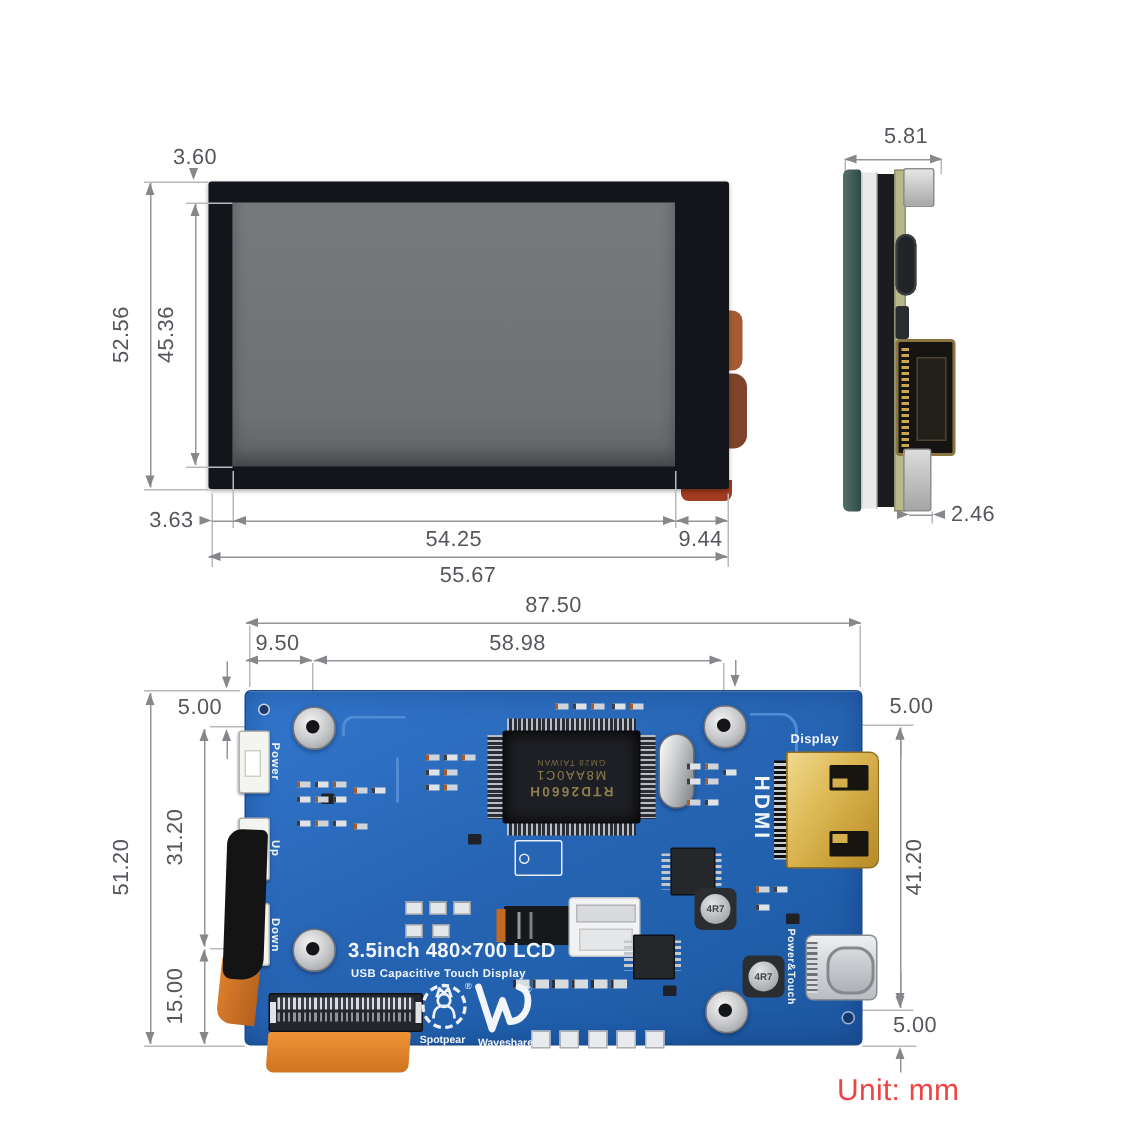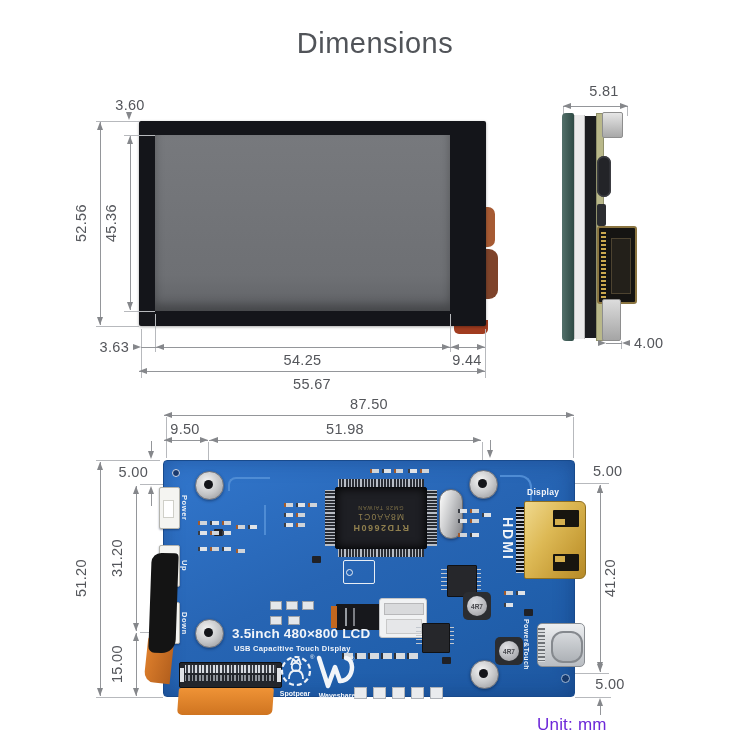--- a/index.html
+++ b/index.html
@@ -34,21 +34,20 @@
   .pins-v{position:absolute;background:repeating-linear-gradient(180deg,#c3c8cf 0 1.5px,rgba(0,0,0,0) 1.5px 4px)}
   .ind{position:absolute;width:28px;height:28px;background:#2b2d31;border-radius:5px}
   .ind i{position:absolute;left:4px;top:4px;width:20px;height:20px;border-radius:50%;background:radial-gradient(circle at 38% 32%,#e3e4e7,#94959a);font-style:normal;font-size:6.5px;font-weight:bold;color:#45464b;display:flex;align-items:center;justify-content:center}
   .vslk{position:absolute;writing-mode:vertical-rl;color:#f2f5f9;font-weight:bold;text-align:center;line-height:1}
 </style>
 </head>
 <body>
 
 <div id="stage">
 
-  <div class="dt c" style="left:0;top:28px;width:750px;font-size:29px;color:#515459;letter-spacing:.5px">Dimensions</div>
 
   <div>
 
     <div class="a" style="left:484px;top:207px;width:11px;height:40px;background:#a65a33;border-radius:0 7px 7px 0"></div>
     <div class="a" style="left:485px;top:249px;width:13px;height:50px;background:#7e432a;border-radius:0 9px 9px 0"></div>
     <div class="a" style="left:454px;top:320px;width:34px;height:14px;background:#a13c20;border-radius:0 0 5px 5px"></div>
 
     <div class="a" style="left:139px;top:121px;width:347px;height:205px;background:#14151a;border-radius:2px;box-shadow:0 1px 3px rgba(0,0,0,.35)"></div>
 
     <div class="a" style="left:155px;top:135px;width:295px;height:176px;background:linear-gradient(180deg,#77797d 0%,#6e7074 80%,#606266 100%);box-shadow:inset 0 -7px 10px rgba(0,0,0,.28)"></div>
@@ -107,34 +106,34 @@
     <div class="a" style="left:597px;top:226px;width:40px;height:78px;background:#151412;border:2px solid #8a7440;border-radius:3px;box-sizing:border-box">
       <div class="a" style="left:2px;top:4px;width:5px;height:66px;background:repeating-linear-gradient(180deg,#c9a84e 0 2px,#151412 2px 4px)"></div>
       <div class="a" style="left:12px;top:10px;width:18px;height:54px;background:#23201a;border:1px solid #4d4330"></div>
     </div>
     <div class="a" style="left:602px;top:299px;width:19px;height:42px;background:linear-gradient(180deg,#dcdcdc,#a5a5a5);border:1px solid #8e8e8e;border-radius:2px;box-sizing:border-box"></div>
 
     <div class="xl" style="left:621px;top:341px;width:1px;height:8px"></div>
     <div class="dl" style="left:606px;top:343px;width:16px;height:1px"></div>
     <div class="ar r" style="left:598px;top:340px"></div>
     <div class="ar l" style="left:622px;top:340px"></div>
-    <div class="dt" style="left:634px;top:336px">4.00</div>
+    <div class="dt" style="left:634px;top:336px">2.46</div>
   </div>
 
   <div>
 
     <div class="dt c" style="left:163px;top:397px;width:412px">87.50</div>
     <div class="dl" style="left:164px;top:415px;width:410px;height:1px"></div>
     <div class="ar l" style="left:164px;top:412px"></div>
     <div class="ar r" style="left:566px;top:412px"></div>
     <div class="xl" style="left:166px;top:417px;width:1px;height:41px"></div>
     <div class="xl" style="left:573px;top:417px;width:1px;height:41px"></div>
 
     <div class="dt c" style="left:162px;top:422px;width:46px">9.50</div>
-    <div class="dt c" style="left:208px;top:422px;width:274px">51.98</div>
+    <div class="dt c" style="left:208px;top:422px;width:274px">58.98</div>
     <div class="dl" style="left:164px;top:440px;width:44px;height:1px"></div>
     <div class="ar l" style="left:164px;top:437px"></div>
     <div class="ar r" style="left:200px;top:437px"></div>
     <div class="dl" style="left:209px;top:440px;width:272px;height:1px"></div>
     <div class="ar l" style="left:210px;top:437px"></div>
     <div class="ar r" style="left:473px;top:437px"></div>
     <div class="xl" style="left:208px;top:442px;width:1px;height:26px"></div>
     <div class="xl" style="left:482px;top:442px;width:1px;height:26px"></div>
 
     <div class="dt rt" style="left:104px;top:465px;width:44px">5.00</div>
@@ -325,21 +324,21 @@
     <div class="pad" style="left:266px;top:226px"></div>
 
     <div class="a" style="left:15px;top:201px;width:103px;height:26px;background:#23262c;border:1px solid #0e1013;border-radius:2px;box-sizing:border-box">
       <div class="a" style="left:5px;top:2px;width:91px;height:8px;background:repeating-linear-gradient(90deg,#d8dce2 0 1.5px,#3a3e46 1.5px 3.5px)"></div>
       <div class="a" style="left:5px;top:12px;width:91px;height:6px;background:repeating-linear-gradient(90deg,#aab0b8 0 1.5px,#23262c 1.5px 3.5px);opacity:.8"></div>
       <div class="a" style="left:0;top:5px;width:4px;height:14px;background:#dfe2e6"></div>
       <div class="a" style="right:0;top:5px;width:4px;height:14px;background:#dfe2e6"></div>
     </div>
     <div class="a" style="left:14px;top:227px;width:95px;height:27px;background:linear-gradient(180deg,#ef9336,#cf7420);transform:skewX(-4deg);border-radius:2px 2px 5px 5px"></div>
 
-    <div class="slk" style="left:68px;top:166px;font-size:13.5px;letter-spacing:.2px">3.5inch 480×800 LCD</div>
+    <div class="slk" style="left:68px;top:166px;font-size:13.5px;letter-spacing:.2px">3.5inch 480×700 LCD</div>
     <div class="slk" style="left:70px;top:184px;font-size:7.5px;letter-spacing:.3px">USB Capacitive Touch Display</div>
 
     <svg class="a" style="left:112px;top:190px" width="40" height="38" viewBox="0 0 40 38">
       <circle cx="20" cy="20" r="14" fill="none" stroke="#eef2f7" stroke-width="2.2" stroke-dasharray="5 3"></circle>
       <path d="M15 14 L17 8 L20 11 L23 8 L25 14" fill="none" stroke="#eef2f7" stroke-width="1.8" stroke-linejoin="round"></path>
       <circle cx="20" cy="16" r="4.2" fill="none" stroke="#eef2f7" stroke-width="1.8"></circle>
       <path d="M13 28 C13 21 16 19.5 20 19.5 C24 19.5 27 21 27 28" fill="none" stroke="#eef2f7" stroke-width="1.8"></path>
       <text x="34" y="8" font-size="6" fill="#eef2f7">®</text>
     </svg>
     <div class="slk c" style="left:108px;top:229px;width:46px;font-size:7px;text-align:center">Spotpear</div>
@@ -364,15 +363,15 @@
       </div>
     </div>
 
     <div class="vslk" style="left:359px;top:152px;height:62px;font-size:7px;letter-spacing:.4px">Power&amp;Touch</div>
     <div class="a" style="left:373px;top:162px;width:48px;height:44px;background:linear-gradient(180deg,#eceef0,#b9bdc2);border:1px solid #8a8e93;border-radius:5px;box-sizing:border-box">
       <div class="a" style="left:0;top:4px;width:7px;height:34px;background:repeating-linear-gradient(180deg,#6e7277 0 1.5px,#d9dcdf 1.5px 3.5px)"></div>
       <div class="a" style="left:13px;top:7px;width:28px;height:28px;border:2px solid #85898e;border-radius:12px;background:linear-gradient(180deg,#d6d9dc,#aeb2b7)"></div>
     </div>
   </div>
 
-  <div class="dt" style="left:537px;top:716px;font-size:17px;color:#6d28d9;letter-spacing:.2px">Unit: mm</div>
+  <div class="dt" style="left:558px;top:716px;font-size:20px;color:#ef4444;letter-spacing:.2px">Unit: mm</div>
 
 </div>
 
 </body></html>

